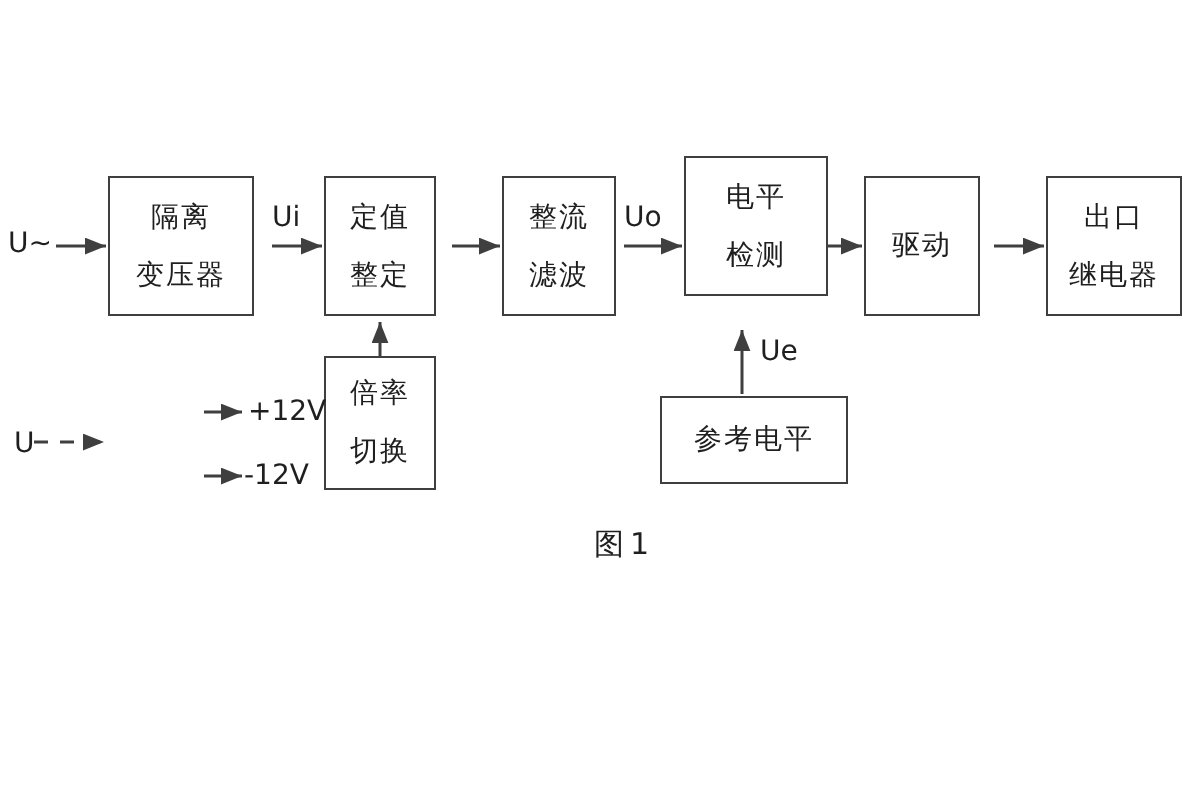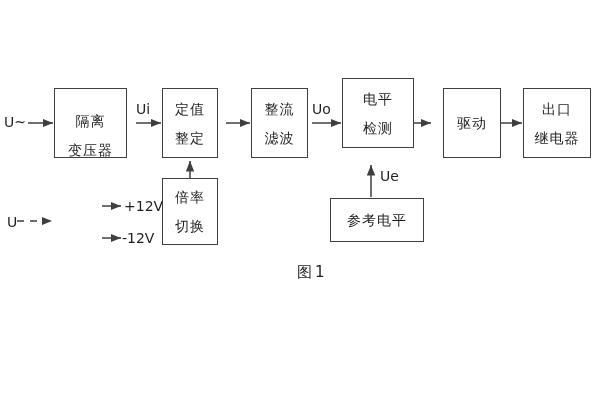--- a/index.html
+++ b/index.html
@@ -33,25 +33,25 @@
     position:absolute;
     font-size:14px;color:var(--text);
     line-height:1;white-space:nowrap;
   }
   .sig{font-size:14px;}
   #caption{
     position:absolute;left:297px;top:263px;
     font-size:15px;color:var(--text);letter-spacing:3px;
   }
   
-  #b-isolation{left:54px;top:88px;width:73px;height:70px;justify-content:flex-end;}
+  #b-isolation{left:54px;top:88px;width:73px;height:70px;}
   #b-setting{left:162px;top:88px;width:56px;height:70px;}
   #b-rectifier{left:251px;top:88px;width:57px;height:70px;}
   #b-level{left:342px;top:78px;width:72px;height:70px;}
-  #b-driver{left:432px;top:88px;width:58px;height:70px;margin-left:11px;}
+  #b-driver{left:432px;top:88px;width:58px;height:70px;}
   #b-relay{left:523px;top:88px;width:68px;height:70px;}
   
   #b-power{left:54px;top:187px;width:48px;height:67px;}
   #b-ratio{left:162px;top:178px;width:56px;height:67px;}
   #b-reference{left:330px;top:198px;width:94px;height:44px;}
   
   #l-ac{left:4px;top:115px;}
   #l-dc{left:7px;top:215px;}
   #l-ui{left:136px;top:102px;}
   #l-uo{left:312px;top:102px;}

